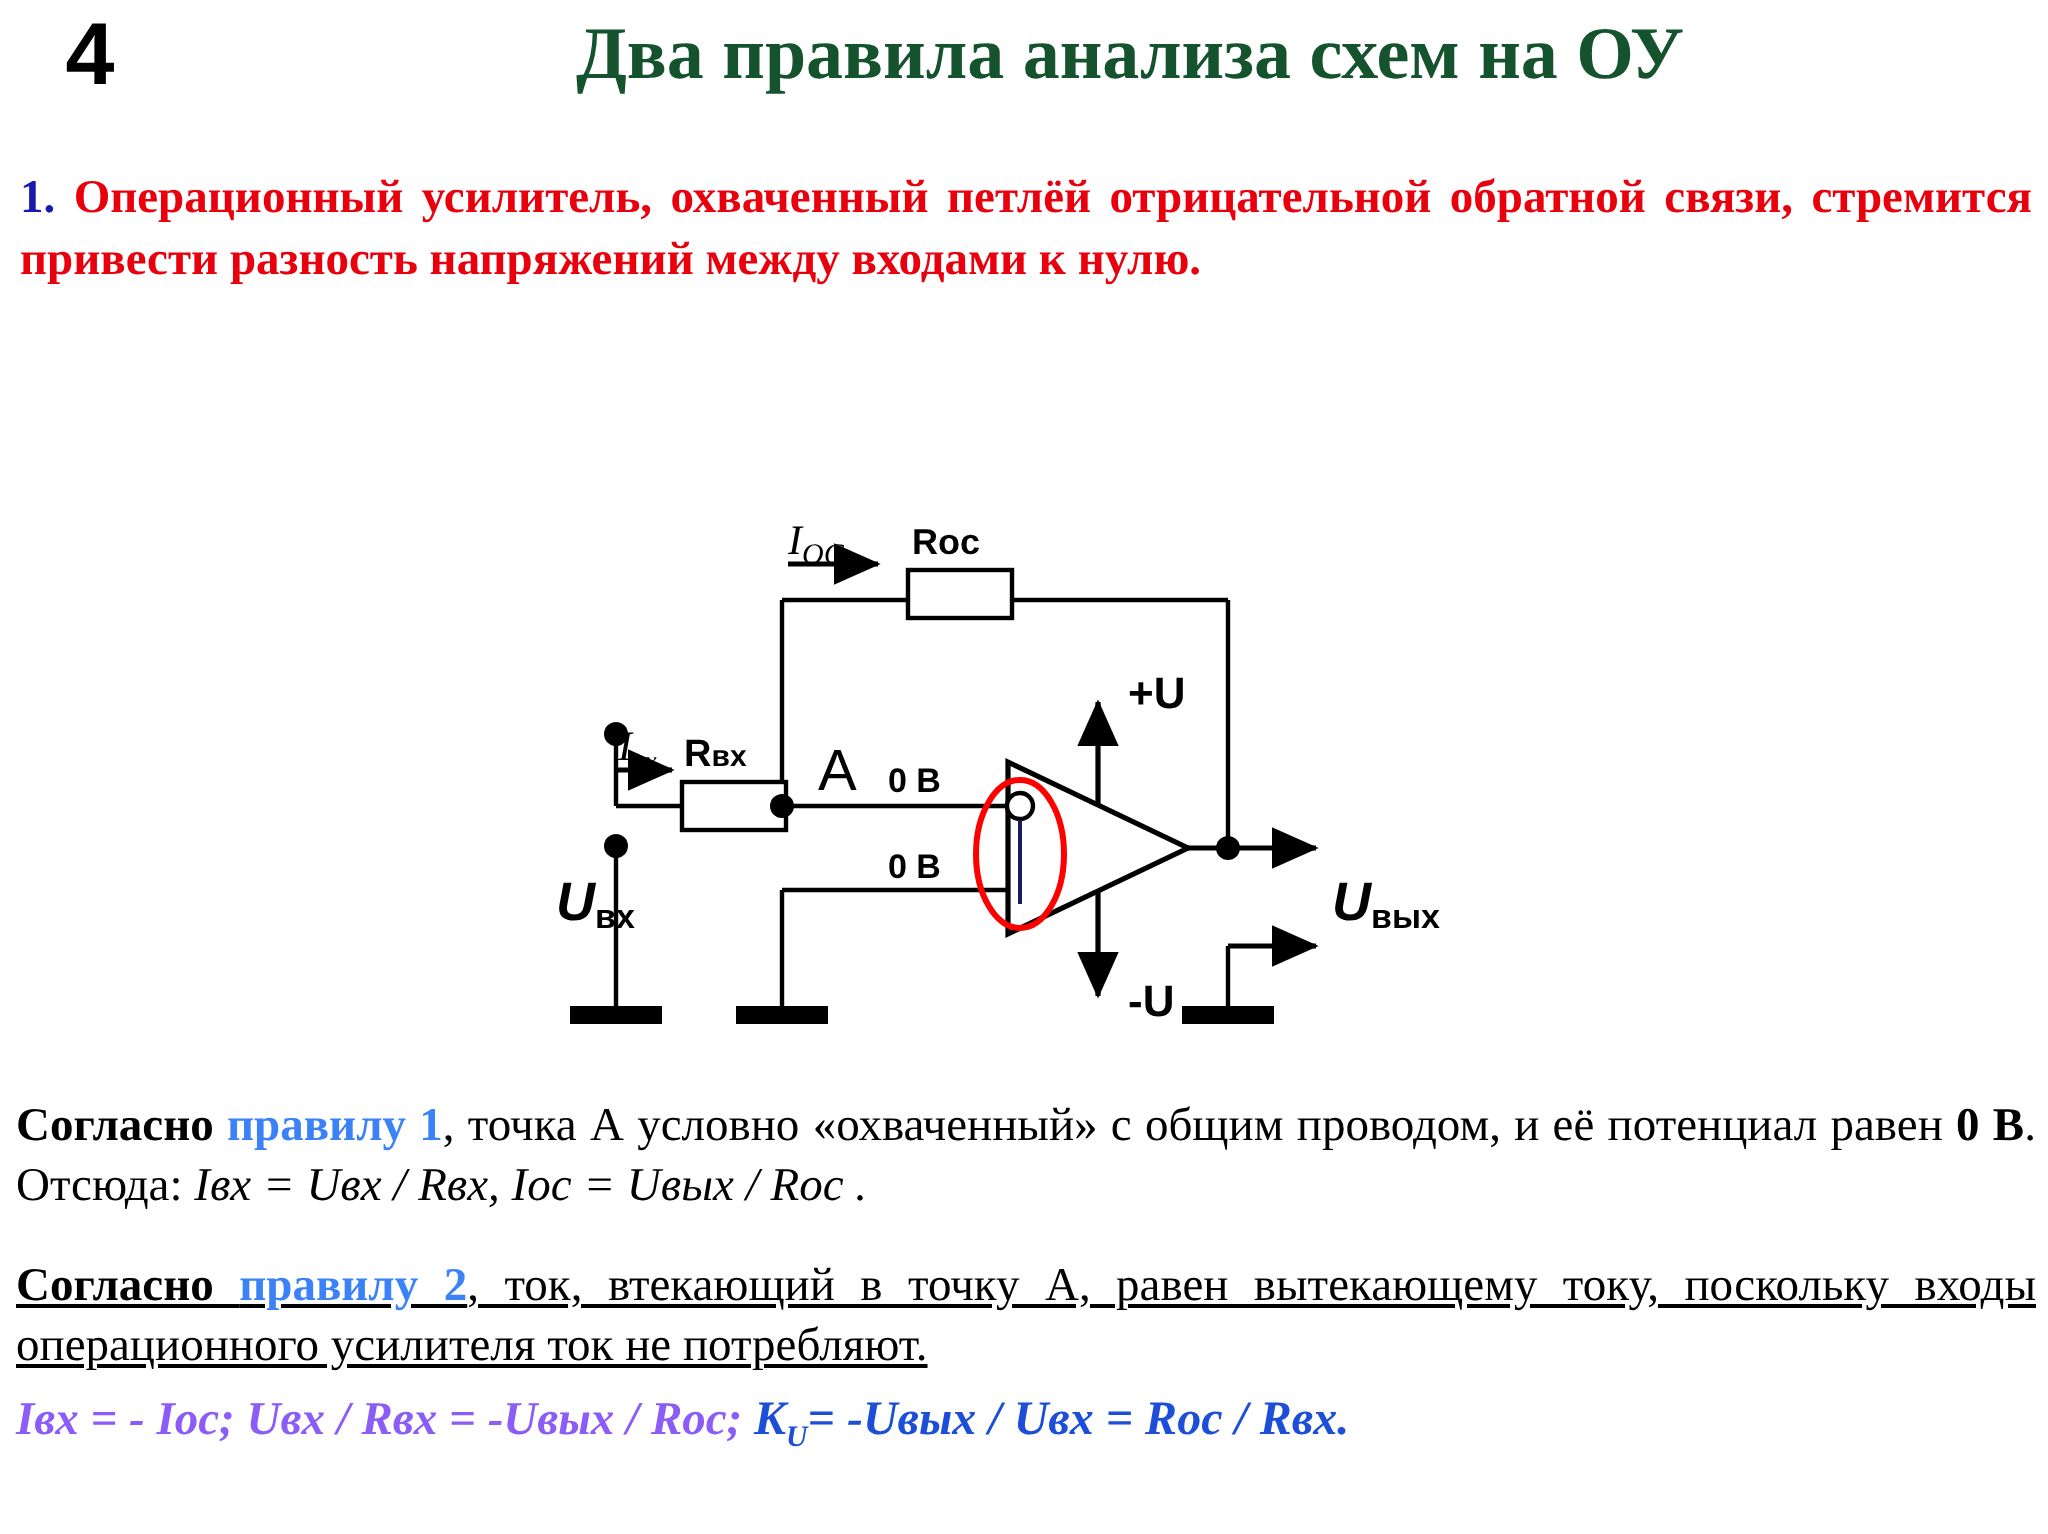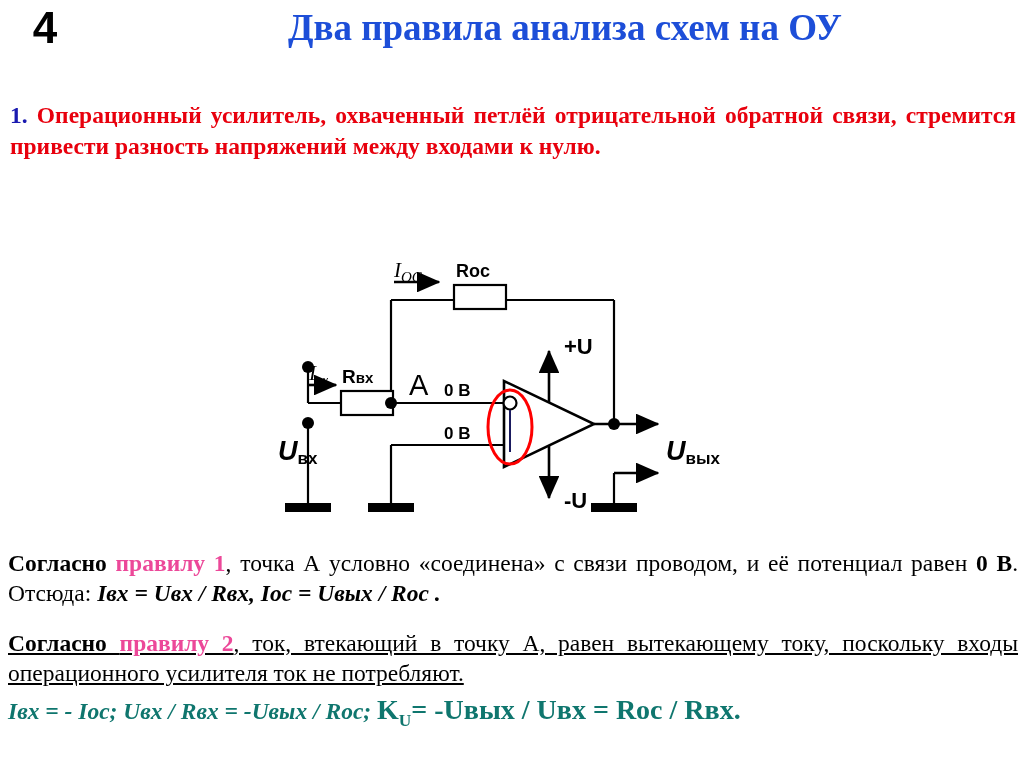--- a/index.html
+++ b/index.html
@@ -35,28 +35,28 @@
   }
   #slide-title {
     position: absolute;
     left: 120px; top: 4px;
     width: 890px;
     text-align: center;
     font-family: "Liberation Serif", serif;
     font-weight: bold;
     font-size: 37px;
     line-height: 48px;
-    color: #1d4ed8;
+    color: #14532d;
     white-space: nowrap;
   }
 
   
   #rules {
     position: absolute;
-    left: 10px; top: 100px;
+    left: 10px; top: 84px;
     width: 1006px;
   }
   .rule {
     font-family: "Liberation Serif", serif;
     font-weight: bold;
     font-size: 23.5px;
     line-height: 31px;
     color: #e8000d;
     text-align: justify;
   }
@@ -90,45 +90,46 @@
     position: absolute;
     left: 8px; top: 628px;
     width: 1010px;
     font-size: 23.5px;
     line-height: 30px;
     text-align: justify;
     text-decoration: underline;
   }
   .lead { font-weight: bold; }
   .ruleref {
-    color: #ec4899;
+    color: #3b82f6;
     font-weight: bold;
   }
   .bold { font-weight: bold; }
   .formula {
-    font-weight: bold;
+    font-weight: normal;
     font-style: italic;
   }
   #formula-line {
     position: absolute;
     left: 8px; top: 694px;
     width: 1010px;
     font-size: 23.5px;
     line-height: 32px;
     white-space: nowrap;
   }
   .formula-black {
     font-weight: bold;
     font-style: italic;
-    color: #0f766e;
+    color: #8b5cf6;
   }
   .formula-red {
     font-weight: bold;
-    color: #0f766e;
-    font-size: 28px;
+    font-style: italic;
+    color: #1d4ed8;
+    font-size: 24px;
   }
   .formula-red sub {
     font-size: 0.62em;
   }
 </style>
 </head>
 <body>
 
 <div id="header">
   <div id="slide-number">4</div>
@@ -219,21 +220,21 @@
 
   <text x="288" y="253" font-family="Liberation Sans, sans-serif" font-size="22" font-weight="bold">-U</text>
 
   <text x="2" y="205" font-family="Liberation Sans, sans-serif" font-size="27" font-weight="bold" font-style="italic">U<tspan font-size="17" font-style="normal" dy="4">вх</tspan></text>
 
   <text x="390" y="205" font-family="Liberation Sans, sans-serif" font-size="27" font-weight="bold" font-style="italic">U<tspan font-size="17" font-style="normal" dy="4">вых</tspan></text>
 </svg>
 </div>
 
 <div id="explain1">
-  <span class="lead">Согласно </span><span class="ruleref">правилу 1</span><span>, точка А условно «соединена» с связи проводом, и её потенциал равен </span><span class="bold">0 В</span><span>.  Отсюда:  </span><span class="formula">Iвх = Uвх / Rвх,   Iос = Uвых / Rос .</span>
+  <span class="lead">Согласно </span><span class="ruleref">правилу 1</span><span>, точка А условно «охваченный» с общим проводом, и её потенциал равен </span><span class="bold">0 В</span><span>.  Отсюда:  </span><span class="formula">Iвх = Uвх / Rвх,   Iос = Uвых / Rос .</span>
 </div>
 
 <div id="explain2">
   <span class="lead">Согласно </span><span class="ruleref">правилу 2</span><span>, ток, втекающий в точку А, равен вытекающему току, поскольку входы операционного усилителя ток не потребляют.</span>
 </div>
 
 <div id="formula-line">
   <span class="formula-black">Iвх = - Iос;  Uвх / Rвх = -Uвых / Rос;</span>
   <span class="formula-red"><span>K</span><sub>U</sub><span>= -Uвых / Uвх = Roc / Rвх.</span></span>
 </div>

